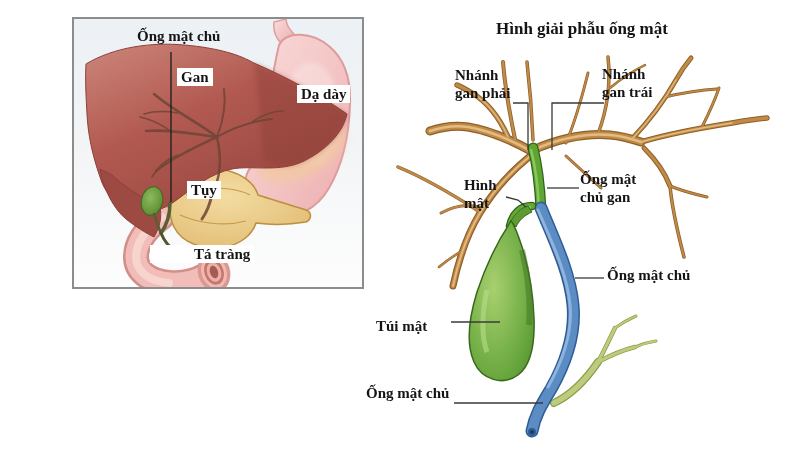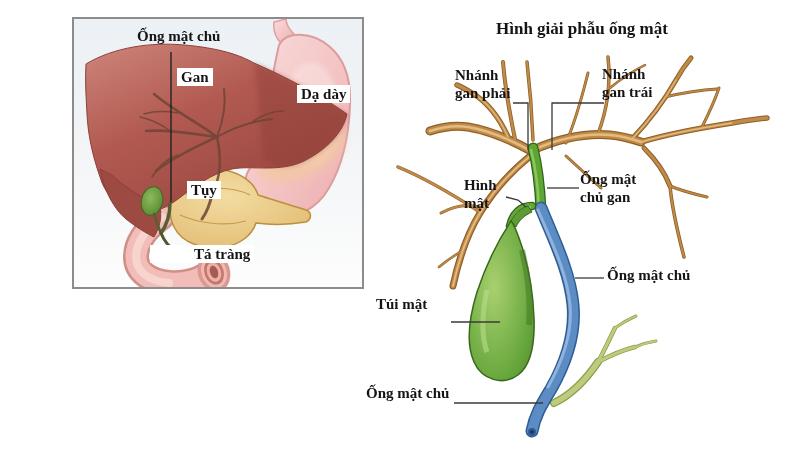--- a/index.html
+++ b/index.html
@@ -248,15 +248,15 @@
   <div class="lbl title" style="left:496px;top:19px;">Hình giải phẫu ống mật</div>
   <div class="lbl" style="left:455px;top:66px;">Nhánh
 gan phải</div>
   <div class="lbl" style="left:602px;top:65px;">Nhánh
 gan trái</div>
   <div class="lbl" style="left:464px;top:176px;">Hình
 mật</div>
   <div class="lbl" style="left:580px;top:170px;">Ống mật
 chủ gan</div>
   <div class="lbl" style="left:607px;top:266px;">Ống mật chủ</div>
-  <div class="lbl" style="left:376px;top:295px;">Túi mật</div>
+  <div class="lbl" style="left:376px;top:317px;">Túi mật</div>
   <div class="lbl" style="left:366px;top:384px;">Ống mật chủ</div>
 </div>
 
 </body></html>

